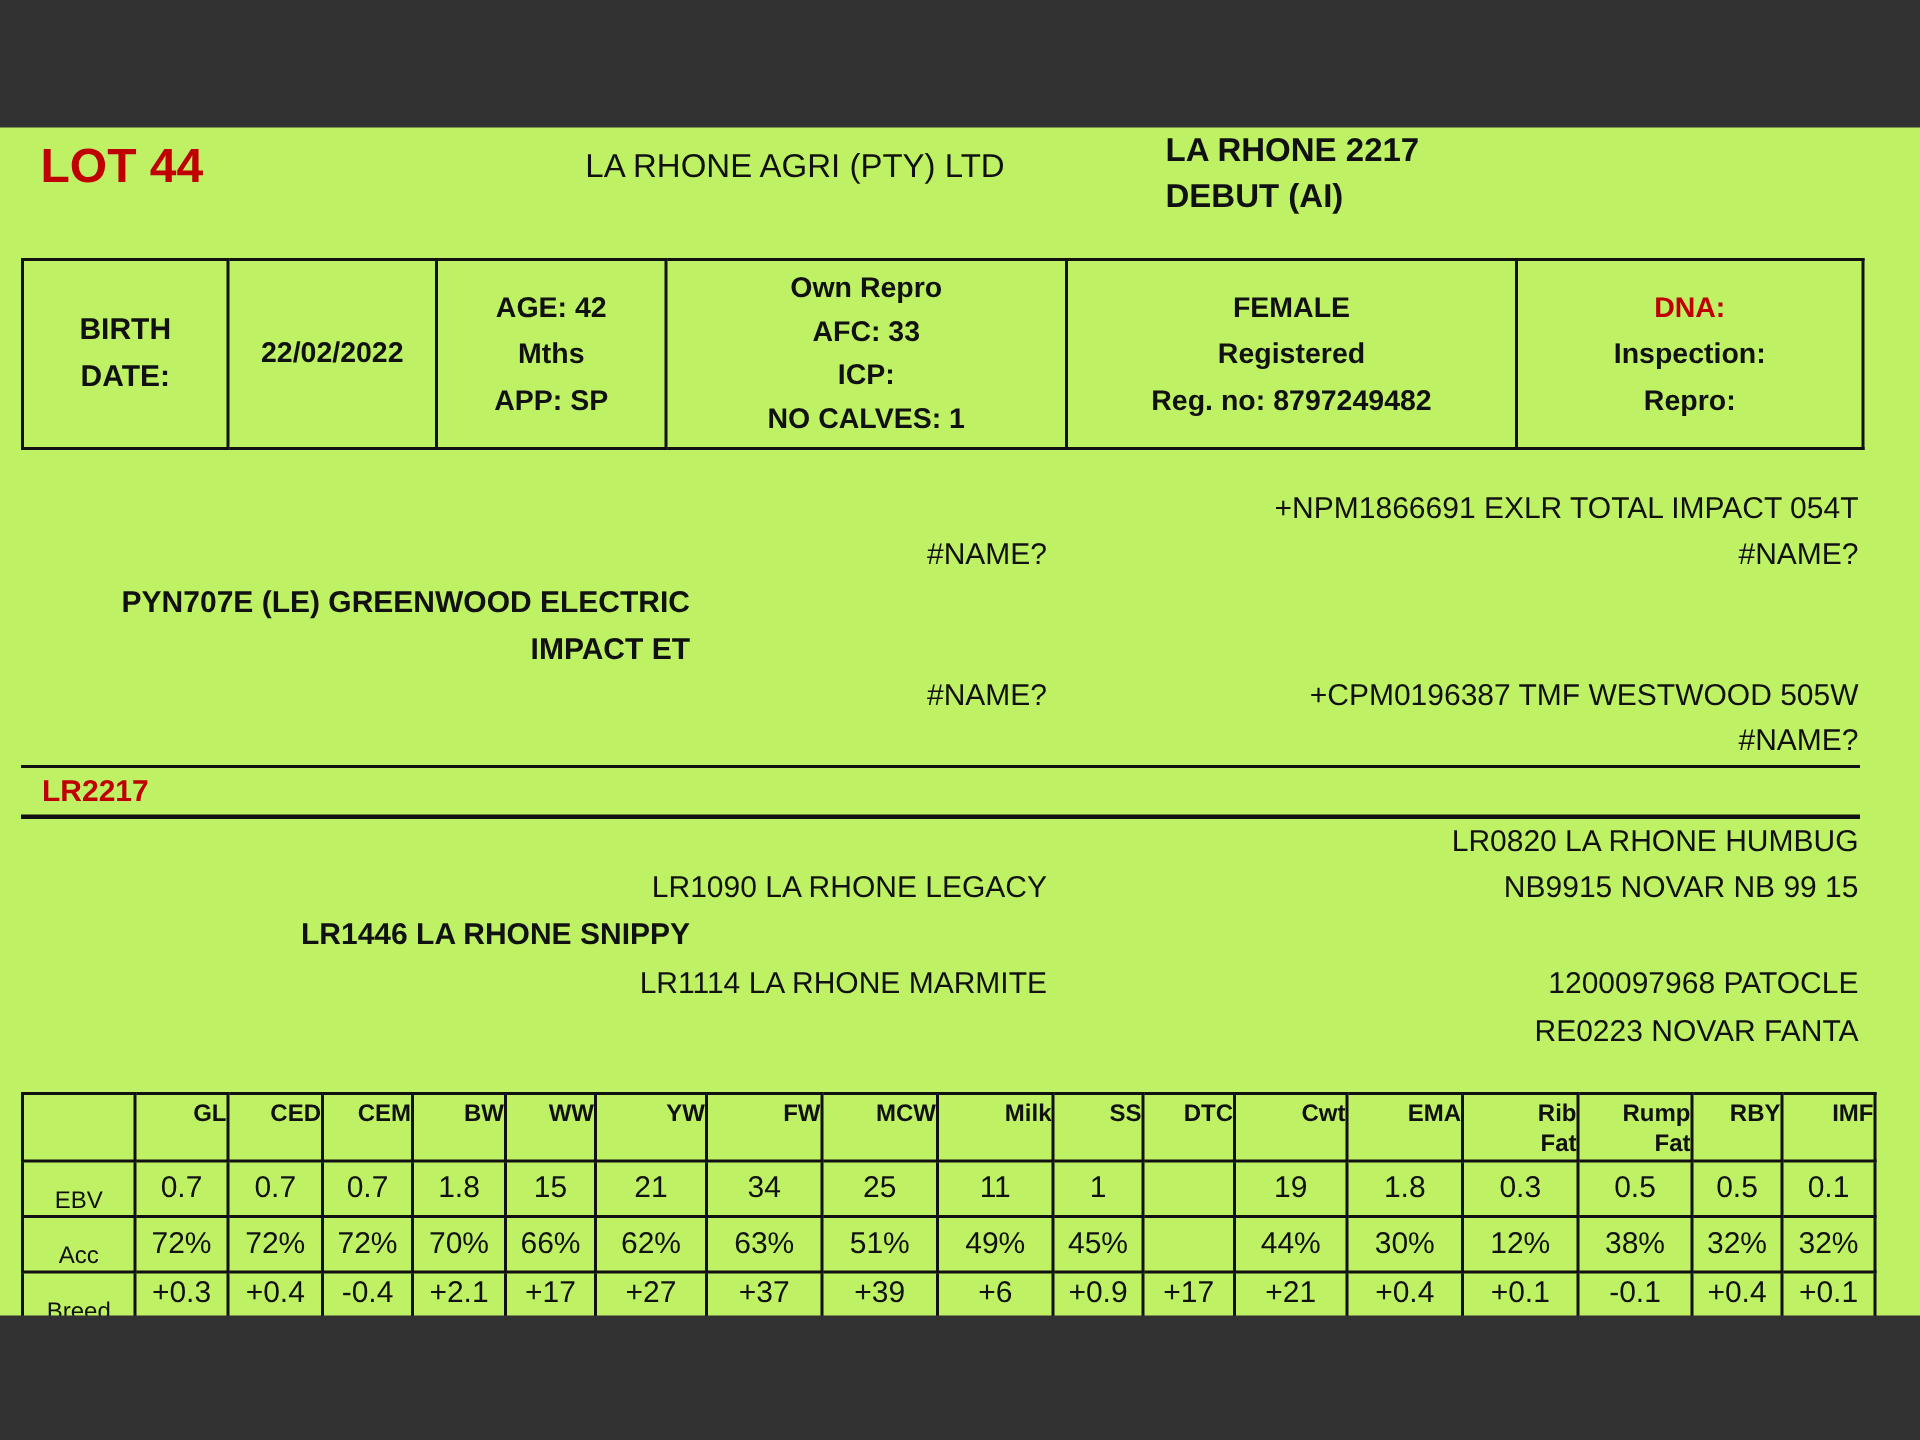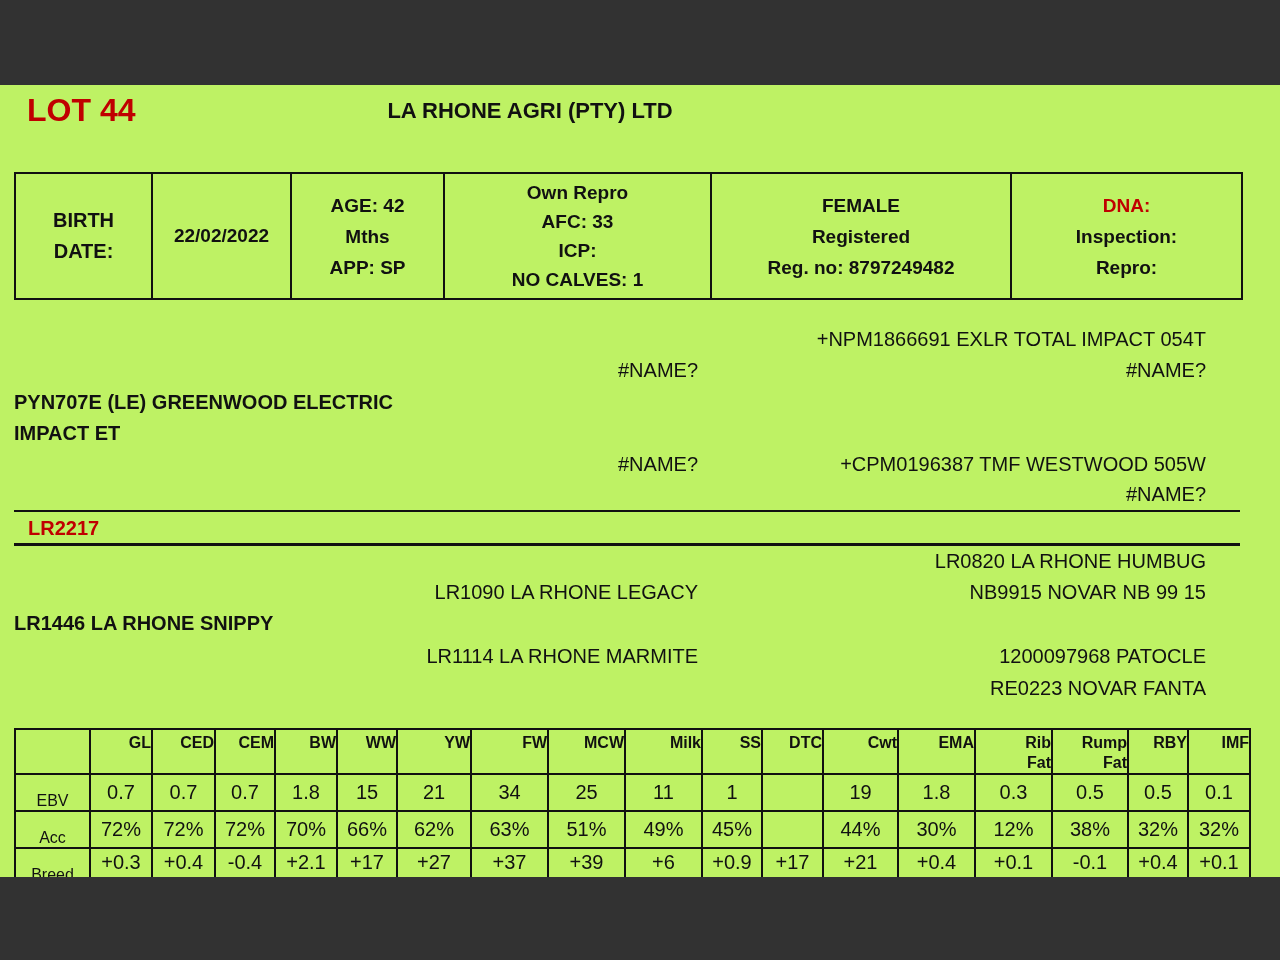--- a/index.html
+++ b/index.html
@@ -5,40 +5,40 @@
   html,body { margin:0; padding:0; background:#ffffff; }
   .page {
     position:relative; width:1280px; height:960px; background:#bef264;
     font-family:"Liberation Sans", sans-serif; color:#111; overflow:hidden;
   }
   .topbar    { position:absolute; left:0; top:0;    width:1280px; height:85px; background:#323232; }
   .bottombar { position:absolute; left:0; top:877px; width:1280px; height:83px; background:#323232; }
 
   
   .lot       { position:absolute; left:27px;  top:92px; font-size:32px; font-weight:bold; color:#c00000; letter-spacing:0; }
-  .company   { position:absolute; left:340px; top:98px; width:380px; text-align:center; font-size:22px; font-weight:bold; }
+  .company   { position:absolute; left:340px; top:98px; width:380px; text-align:center; font-size:22px; font-weight:normal; }
   .animal-name { position:absolute; left:777px; top:84px; font-size:22px; font-weight:bold; line-height:31px; }
 
   
   .info-table { position:absolute; left:14px; top:172px; border-collapse:collapse; table-layout:fixed; }
   .info-table td {
     border:2px solid #111; text-align:center; vertical-align:middle;
     font-weight:bold; font-size:19px; padding:0; height:124px;
   }
   .info-table .l31 { line-height:31px; }
   .info-table .l29 { line-height:29px; }
   .birth-wrap { width:88px; margin:0 auto; line-height:31px; font-size:20px; }
   .birth-date { font-size:18px; }
   .red { color:#c00000; }
 
   
   .ped { position:absolute; font-size:20px; white-space:nowrap; }
-  .g1  { left:14px;  width:446px; text-align:left; font-weight:bold; }
+  .g1  { left:14px;  width:446px; text-align:right; font-weight:bold; }
   .g2  { left:300px; width:398px; text-align:right; }
-  .g3  { left:705px; width:501px; text-align:right; }
+  .g3  { left:738px; width:501px; text-align:right; }
   .sep { position:absolute; left:14px; width:1226px; background:#111; }
   .sep1 { top:510px; height:2px; }
   .sep2 { top:543px; height:3px; }
   .animal-id { position:absolute; left:28px; top:517px; font-size:20px; font-weight:bold; color:#c00000; }
 
   
   .ebv { position:absolute; left:14px; top:728px; border-collapse:collapse; table-layout:fixed; }
   .ebv td { border:2px solid #111; text-align:center; padding:0; }
   .ebv .hrow td { font-weight:bold; font-size:16px; line-height:20px; vertical-align:top; padding-top:3px; white-space:pre-line;text-align:right; }
   .ebv .hrow  { height:42px; }
@@ -51,20 +51,24 @@
 </style>
 </head>
 <body>
 
 <div class="page">
 
   <div class="topbar"></div>
 
   <div class="lot">LOT 44</div>
   <div class="company">LA RHONE AGRI (PTY) LTD</div>
+  <div class="animal-name">
+    <div>LA RHONE 2217</div>
+    <div>DEBUT (AI)</div>
+  </div>
 
   <table class="info-table">
     <colgroup>
       <col style="width:137px">
         <col style="width:139px">
         <col style="width:153px">
       <col style="width:267px">
         <col style="width:300px">
         <col style="width:231px">
     </colgroup>

